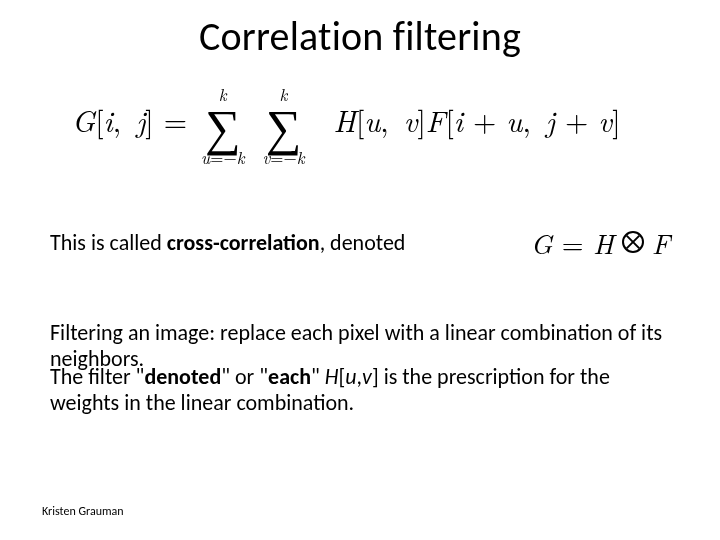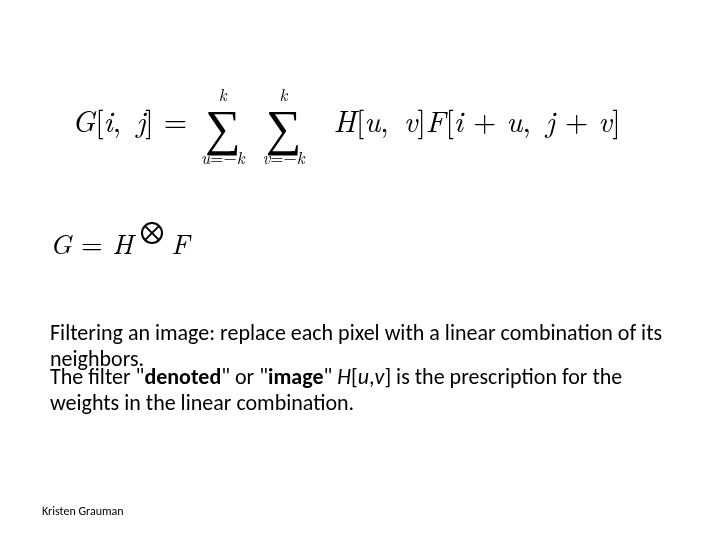--- a/index.html
+++ b/index.html
@@ -70,22 +70,23 @@
     font-size: 22px;
     display: flex;
     align-items: center;
     justify-content: space-between;
   }
   .cc-text { white-space: nowrap; }
   .cc-eq {
     font-family: "Latin Modern Roman", "CMU Serif", "Times New Roman", serif;
     font-size: 28px;
     white-space: nowrap;
-    margin-right: 23px;
+    margin-right: 10px;
     display: flex;
+    align-items: center;
     gap: 8px;
   }
   .otimes-wrap {
     display: inline-block;
     border: 2px solid #000;
     border-radius: 50%;
     width: 22px;
     height: 22px;
     position: relative;
     box-sizing: border-box;
@@ -120,45 +121,49 @@
     font-size: 12px;
     padding-left: 28px;
   }
   .bold { font-weight: 700; }
 </style>
 </head>
 <body>
 
 <div class="slide">
 
+  <div class="title">Correlation filtering</div>
 
   <div class="main-eq">
     <span class="mi">G</span><span class="mn">[</span><span class="mi">i</span><span class="mn">,</span>&nbsp;<span class="mi">j</span><span class="mn">]</span><span class="mn"> = </span>
     <span class="sum">
       <div class="top">k</div>
       <div class="sigma">∑</div>
       <div class="bot"><span class="mi">u</span><span class="mn">=</span><span class="mn">−</span><span class="mi">k</span></div>
     </span>
     <span class="sum">
       <div class="top">k</div>
       <div class="sigma">∑</div>
       <div class="bot"><span class="mi">v</span><span class="mn">=</span><span class="mn">−</span><span class="mi">k</span></div>
     </span>
     &nbsp;<span class="mi">H</span><span class="mn">[</span><span class="mi">u</span><span class="mn">,</span>&nbsp;<span class="mi">v</span><span class="mn">]</span><span class="mi">F</span><span class="mn">[</span><span class="mi">i</span><span class="mn"> + </span><span class="mi">u</span><span class="mn">,</span>&nbsp;<span class="mi">j</span><span class="mn"> + </span><span class="mi">v</span><span class="mn">]</span>
   </div>
 
   <div class="cc-line">
+    <span class="cc-text">
+      <span>This is called </span><span class="bold">cross-correlation</span><span>, denoted</span>
+    </span>
     <span class="cc-eq">
       <span><span class="mi">G</span><span class="mn"> = </span><span class="mi">H</span></span>
       <span class="otimes-wrap"></span>
       <span class="mi">F</span>
     </span>
   </div>
 
   <div class="body-text para1">Filtering an image: replace each pixel with a linear combination of its neighbors.</div>
 
   <div class="body-text para2">
-    <span>The filter "</span><span class="bold">denoted</span><span>" or "</span><span class="bold">image</span><span>" </span><span style="font-style:italic">H</span><span>[</span><span style="font-style:italic">u</span><span>,</span><span style="font-style:italic">v</span><span>] is the prescription for the weights in the linear combination.</span>
+    <span>The filter "</span><span class="bold">denoted</span><span>" or "</span><span class="bold">each</span><span>" </span><span style="font-style:italic">H</span><span>[</span><span style="font-style:italic">u</span><span>,</span><span style="font-style:italic">v</span><span>] is the prescription for the weights in the linear combination.</span>
   </div>
 
   <div class="attribution">Kristen Grauman</div>
 
 </div>
 
 </body></html>

